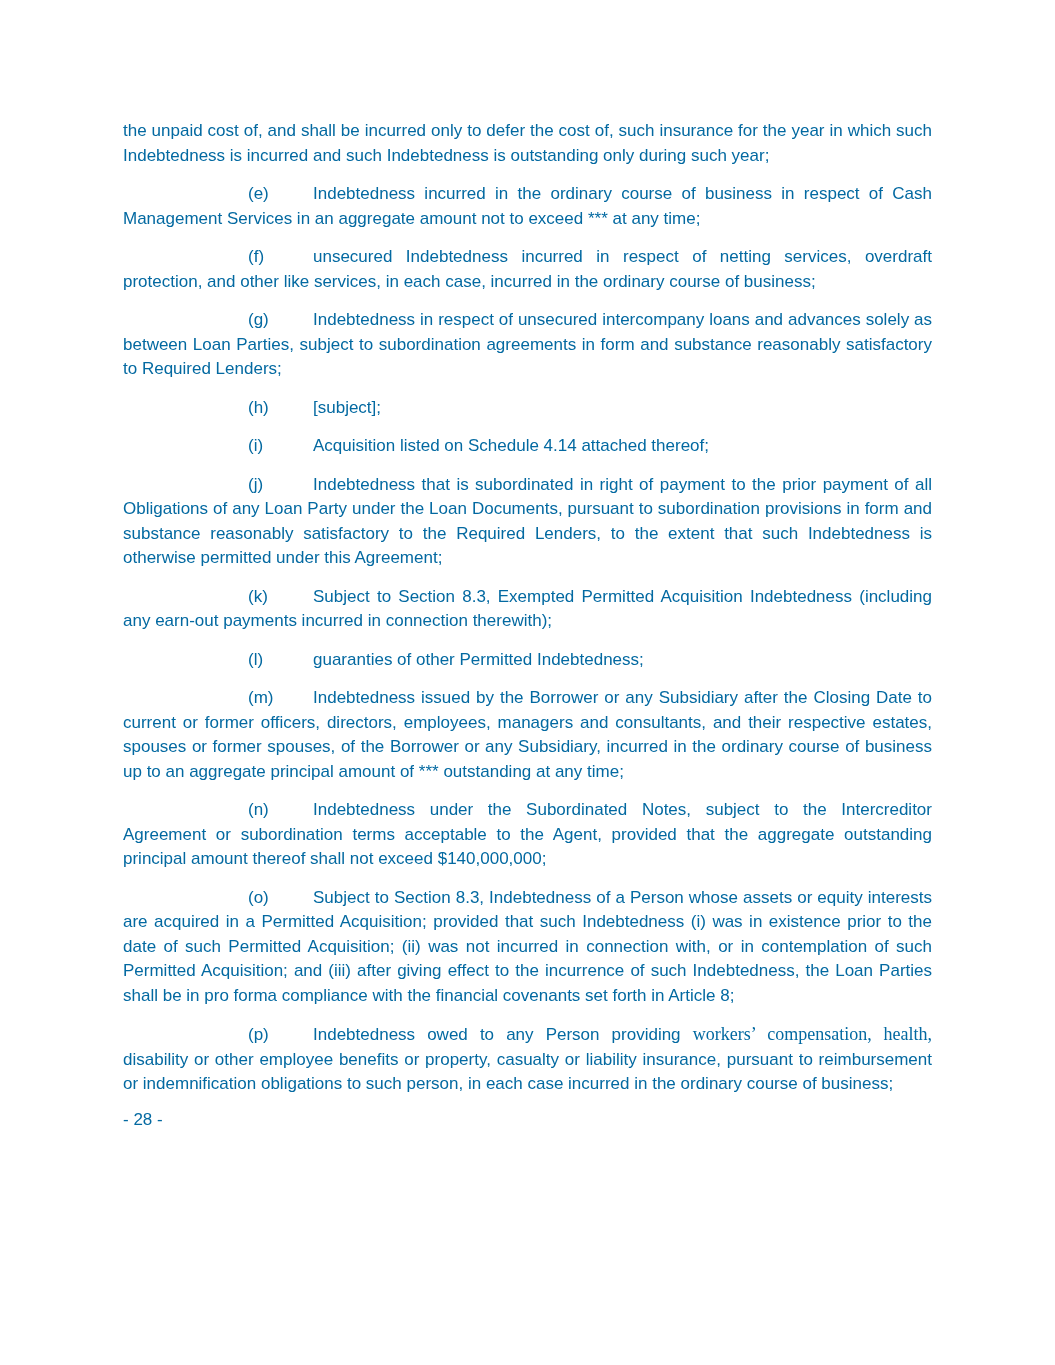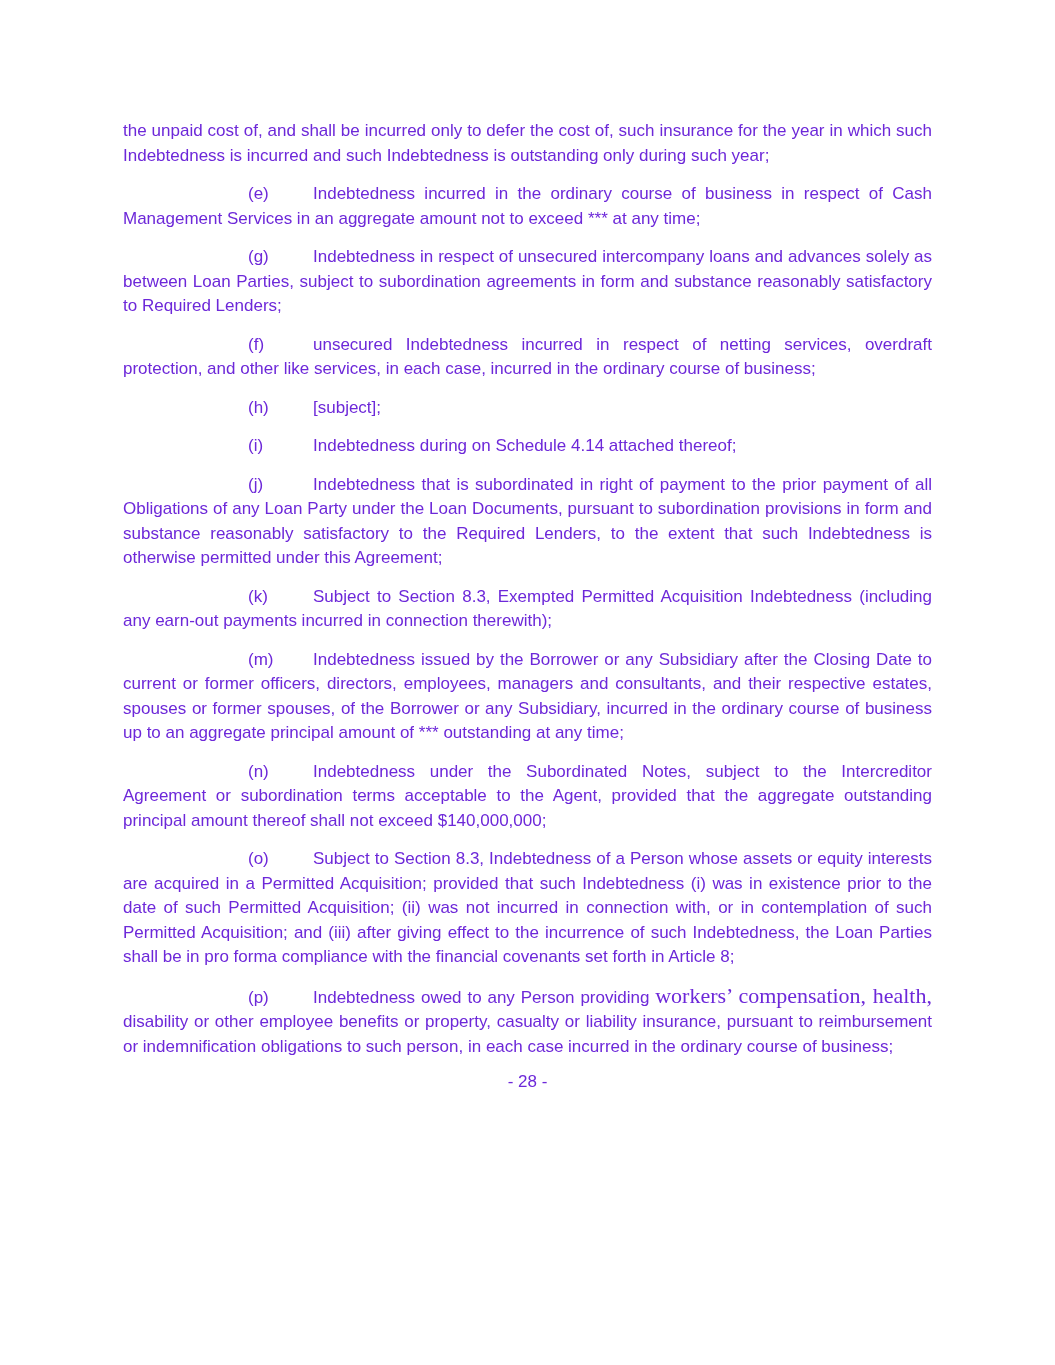--- a/index.html
+++ b/index.html
@@ -15,60 +15,60 @@
     overflow: hidden;
   }
   .content {
     position: absolute;
     left: 123px;
     top: 119px;
     width: 809px;
     font-family: "Liberation Sans", "DejaVu Sans", sans-serif;
     font-size: 17px;
     line-height: 24.5px;
-    color: #6d28d9;
+    color: #0369a1;
     text-align: justify;
   }
   .para {
     margin: 0 0 14px 0;
   }
   .clause {
     text-indent: 125px;
   }
   .label {
     display: inline-block;
     width: 65px;
     text-indent: 0;
   }
   .run-underline {
   }
   .run-serif {
     font-family: "Liberation Serif", "DejaVu Serif", serif;
-    font-size: 22px;
+    font-size: 18px;
   }
   .pageno {
-    text-align: center;
     text-indent: 0;
     margin-top: -3px;
   }
 </style>
 </head>
 <body>
 
 <div class="page">
   <div class="content">
     <p class="para">the unpaid cost of, and shall be incurred only to defer the cost of, such insurance for the year in which such Indebtedness is incurred and such Indebtedness is outstanding only during such year;</p>
     <div id="clause-list">
         <p class="para clause"><span class="label">(e)</span><span>Indebtedness incurred in the ordinary course of business in respect of Cash Management Services in an aggregate amount not to exceed *** at any time;</span></p>
+        <p class="para clause"><span class="label">(f)</span><span>unsecured Indebtedness incurred in respect of netting services, overdraft protection, and other like services, in each case, incurred in the ordinary course of business;</span></p>
         <p class="para clause"><span class="label">(g)</span><span>Indebtedness in respect of unsecured intercompany loans and advances solely as between Loan Parties, subject to subordination agreements in form and substance reasonably satisfactory to Required Lenders;</span></p>
-        <p class="para clause"><span class="label">(f)</span><span>unsecured Indebtedness incurred in respect of netting services, overdraft protection, and other like services, in each case, incurred in the ordinary course of business;</span></p>
         <p class="para clause"><span class="label">(h)</span><span>[subject];</span></p>
-        <p class="para clause"><span class="label">(i)</span><span>Indebtedness during on </span><span class="run-underline">Schedule 4.14</span><span> attached thereof;</span></p>
+        <p class="para clause"><span class="label">(i)</span><span>Acquisition listed on </span><span class="run-underline">Schedule 4.14</span><span> attached thereof;</span></p>
         <p class="para clause"><span class="label">(j)</span><span>Indebtedness that is subordinated in right of payment to the prior payment of all Obligations of any Loan Party under the Loan Documents, pursuant to subordination provisions in form and substance reasonably satisfactory to the Required Lenders, to the extent that such Indebtedness is otherwise permitted under this Agreement;</span></p>
         <p class="para clause"><span class="label">(k)</span><span>Subject to Section 8.3, Exempted Permitted Acquisition Indebtedness (including any earn-out payments incurred in connection therewith);</span></p>
+        <p class="para clause"><span class="label">(l)</span><span>guaranties of other Permitted Indebtedness;</span></p>
         <p class="para clause"><span class="label">(m)</span><span>Indebtedness issued by the Borrower or any Subsidiary after the Closing Date to current or former officers, directors, employees, managers and consultants, and their respective estates, spouses or former spouses, of the Borrower or any Subsidiary, incurred in the ordinary course of business up to an aggregate principal amount of *** outstanding at any time;</span></p>
         <p class="para clause"><span class="label">(n)</span><span>Indebtedness under the Subordinated Notes, subject to the Intercreditor Agreement or subordination terms acceptable to the Agent, provided that the aggregate outstanding principal amount thereof shall not exceed $140,000,000;</span></p>
         <p class="para clause"><span class="label">(o)</span><span>Subject to Section 8.3, Indebtedness of a Person whose assets or equity interests are acquired in a Permitted Acquisition; provided that such Indebtedness (i) was in existence prior to the date of such Permitted Acquisition; (ii) was not incurred in connection with, or in contemplation of such Permitted Acquisition; and (iii) after giving effect to the incurrence of such Indebtedness, the Loan Parties shall be in pro forma compliance with the financial covenants set forth in Article 8;</span></p>
         <p class="para clause"><span class="label">(p)</span><span>Indebtedness owed to any Person providing </span><span class="run-serif">workers’ compensation, health,</span><span> disability or other employee benefits or property, casualty or liability insurance, pursuant to reimbursement or indemnification obligations to such person, in each case incurred in the ordinary course of business;</span></p>
       </div>
     <div class="pageno">- 28 -</div>
   </div>
 </div>
 
 </body></html>

